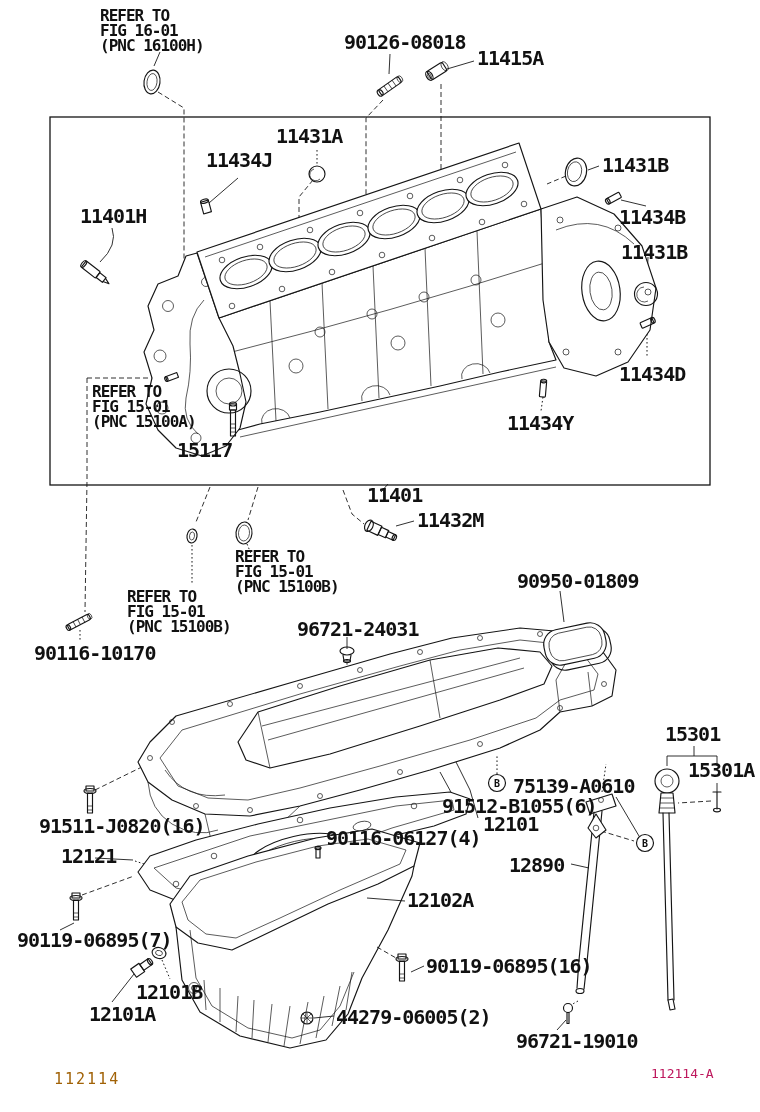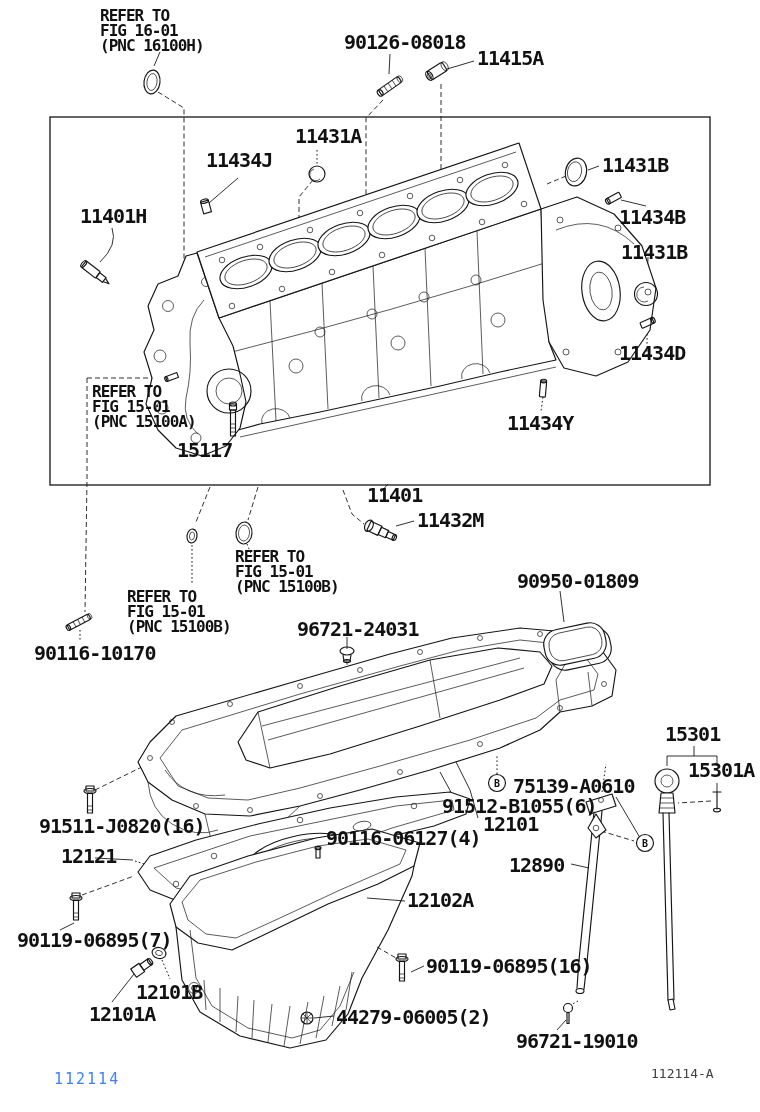--- a/index.html
+++ b/index.html
@@ -3,22 +3,22 @@
 <meta charset="utf-8">
 <style>
   html,body{margin:0;padding:0;background:#fff;}
   .page{position:relative;width:760px;height:1112px;background:#ffffff;overflow:hidden;
         font-family:"DejaVu Sans Mono","Liberation Mono",monospace;color:#111;}
   svg{position:absolute;left:0;top:0;}
   .lbl{position:absolute;font-weight:bold;font-size:20px;line-height:20px;letter-spacing:-1px;
        white-space:nowrap;color:#111;}
   .ref{position:absolute;font-weight:bold;font-size:16px;line-height:15px;letter-spacing:-1px;
        white-space:pre;color:#111;}
-  .sheet{position:absolute;font-size:15px;letter-spacing:2px;color:#3b82f6;}
-  .code{position:absolute;font-size:13px;color:#404040;}
+  .sheet{position:absolute;font-size:15px;letter-spacing:2px;color:#a16207;}
+  .code{position:absolute;font-size:13px;color:#be185d;}
   
   .s  {stroke:#151515;stroke-width:1.15;fill:none;stroke-linejoin:round;stroke-linecap:round;}
   .sf {stroke:#151515;stroke-width:1.15;fill:#ffffff;stroke-linejoin:round;}
   .thin{stroke:#151515;stroke-width:0.7;fill:none;stroke-linejoin:round;}
   .ld {stroke:#1a1a1a;stroke-width:0.9;fill:none;}
   .ldd{stroke:#1a1a1a;stroke-width:0.9;fill:none;stroke-dasharray:5 3;}
   .ldt{stroke:#1a1a1a;stroke-width:1;fill:none;stroke-dasharray:1.6 2.4;}
   .bsym{font-size:10px;font-weight:bold;font-family:"DejaVu Sans Mono",monospace;fill:#111;}
 </style>
 </head>
@@ -379,27 +379,27 @@
       <ellipse class="s" cy="-4" rx="3" ry="1.6"></ellipse>
         <rect class="s" x="-2" y="-4" width="4" height="10"></rect>
     </g>
   </svg>
 
   <div class="ref" style="left:100px;top:8px">REFER TO
 FIG 16-01
 (PNC 16100H)</div>
   <div class="lbl" style="left:344px;top:32px">90126-08018</div>
   <div class="lbl" style="left:477px;top:48px">11415A</div>
-  <div class="lbl" style="left:295px;top:126px">11431A</div>
+  <div class="lbl" style="left:276px;top:126px">11431A</div>
   <div class="lbl" style="left:206px;top:150px">11434J</div>
   <div class="lbl" style="left:80px;top:206px">11401H</div>
   <div class="lbl" style="left:602px;top:155px">11431B</div>
   <div class="lbl" style="left:619px;top:207px">11434B</div>
   <div class="lbl" style="left:621px;top:242px">11431B</div>
-  <div class="lbl" style="left:619px;top:343px">11434D</div>
+  <div class="lbl" style="left:619px;top:364px">11434D</div>
   <div class="lbl" style="left:507px;top:413px">11434Y</div>
   <div class="ref" style="left:92px;top:384px">REFER TO
 FIG 15-01
 (PNC 15100A)</div>
   <div class="lbl" style="left:177px;top:440px">15117</div>
   <div class="lbl" style="left:367px;top:485px">11401</div>
   <div class="lbl" style="left:417px;top:510px">11432M</div>
   <div class="ref" style="left:235px;top:549px">REFER TO
 FIG 15-01
 (PNC 15100B)</div>

